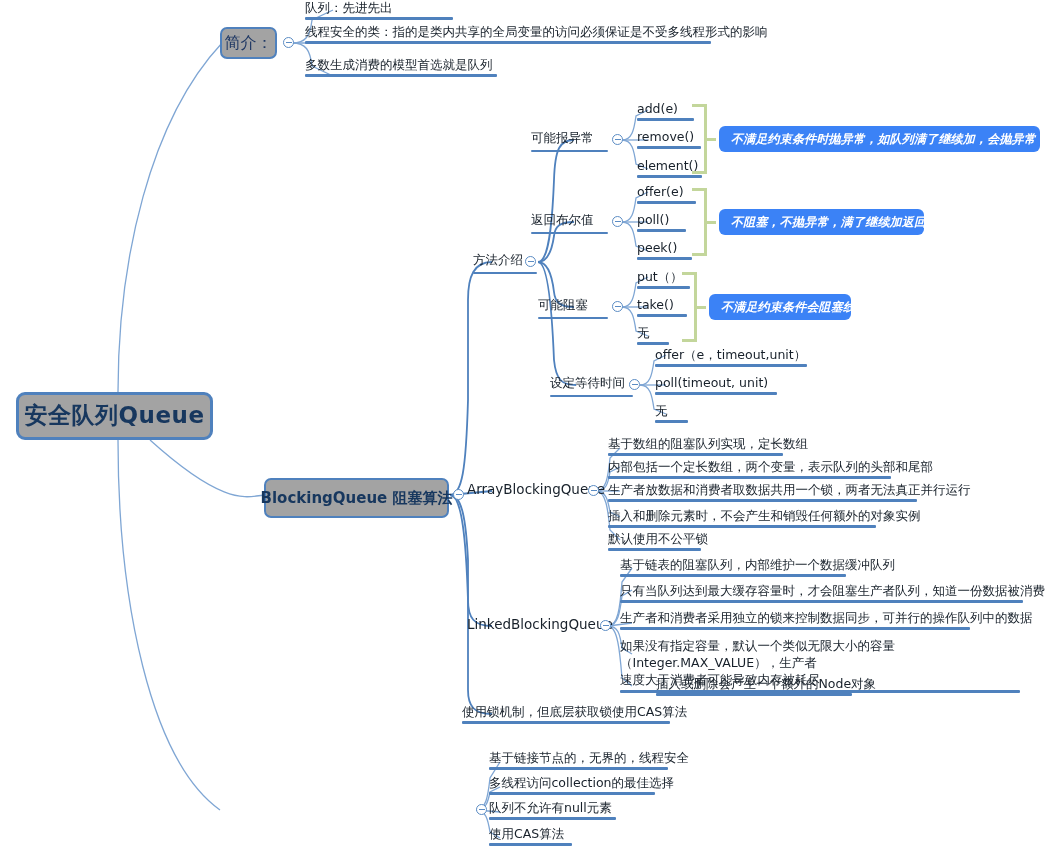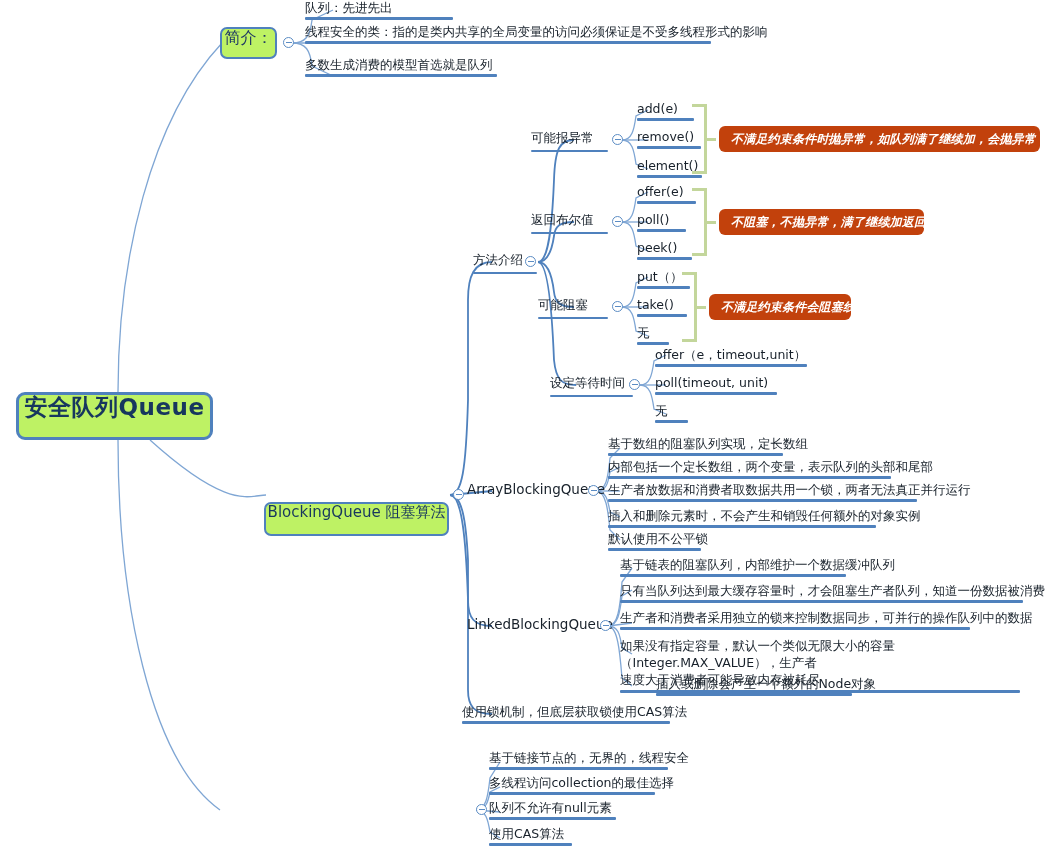--- a/index.html
+++ b/index.html
@@ -24,25 +24,26 @@
     left: 0; top: 0;
     width: 1045px;
     height: 850px;
     pointer-events: none;
   }
 
   
   .boxnode {
     position: absolute;
     box-sizing: border-box;
-    background: #bef264;
+    background: #a3a3a3;
     border: 2px solid #4f81bd;
     border-radius: 7px;
     color: #1f3864;
     display: flex;
+    align-items: center;
     justify-content: center;
     white-space: nowrap;
     line-height: 1.1;
   }
   .boxnode.root {
     border-width: 3px;
     border-radius: 9px;
     font-size: 23px;
     font-weight: bold;
     letter-spacing: .5px;
@@ -111,21 +112,21 @@
     top: 4px;
     width: 6px;
     height: 1px;
     background: #5b8cc4;
   }
 
   
   .callout {
     position: absolute;
     box-sizing: border-box;
-    background: #c2410c;
+    background: #3b82f6;
     border-radius: 6px;
     color: #ffffff;
     font-size: 12px;
     font-style: italic;
     font-weight: bold;
     display: flex;
     align-items: center;
     padding: 0 12px;
     white-space: nowrap;
     letter-spacing: .2px;
@@ -250,21 +251,21 @@
   <div class="leaf" style="left:305px; top:24px;">
     <span class="txt">线程安全的类：指的是类内共享的全局变量的访问必须保证是不受多线程形式的影响</span>
     <span class="ul" style="width:406px;"></span>
   </div>
 
   <div class="leaf" style="left:305px; top:57px;">
     <span class="txt">多数生成消费的模型首选就是队列</span>
     <span class="ul" style="width:192px;"></span>
   </div>
 
-  <div class="boxnode lvl1" style="left:264px; top:502px; width:185px; height:34px;">
+  <div class="boxnode lvl1" style="left:264px; top:478px; width:185px; height:40px;font-weight:bold;">
     <span>BlockingQueue 阻塞算法</span>
   </div>
   <div class="toggle" style="left:453px; top:489px;"></div>
 
   <div class="plain" style="left:473px; top:252px;">
     <span>方法介绍</span>
     <span class="ul" style="width:64px; bottom:-3px;"></span>
   </div>
   <div class="toggle" style="left:525px; top:256px;"></div>
 

